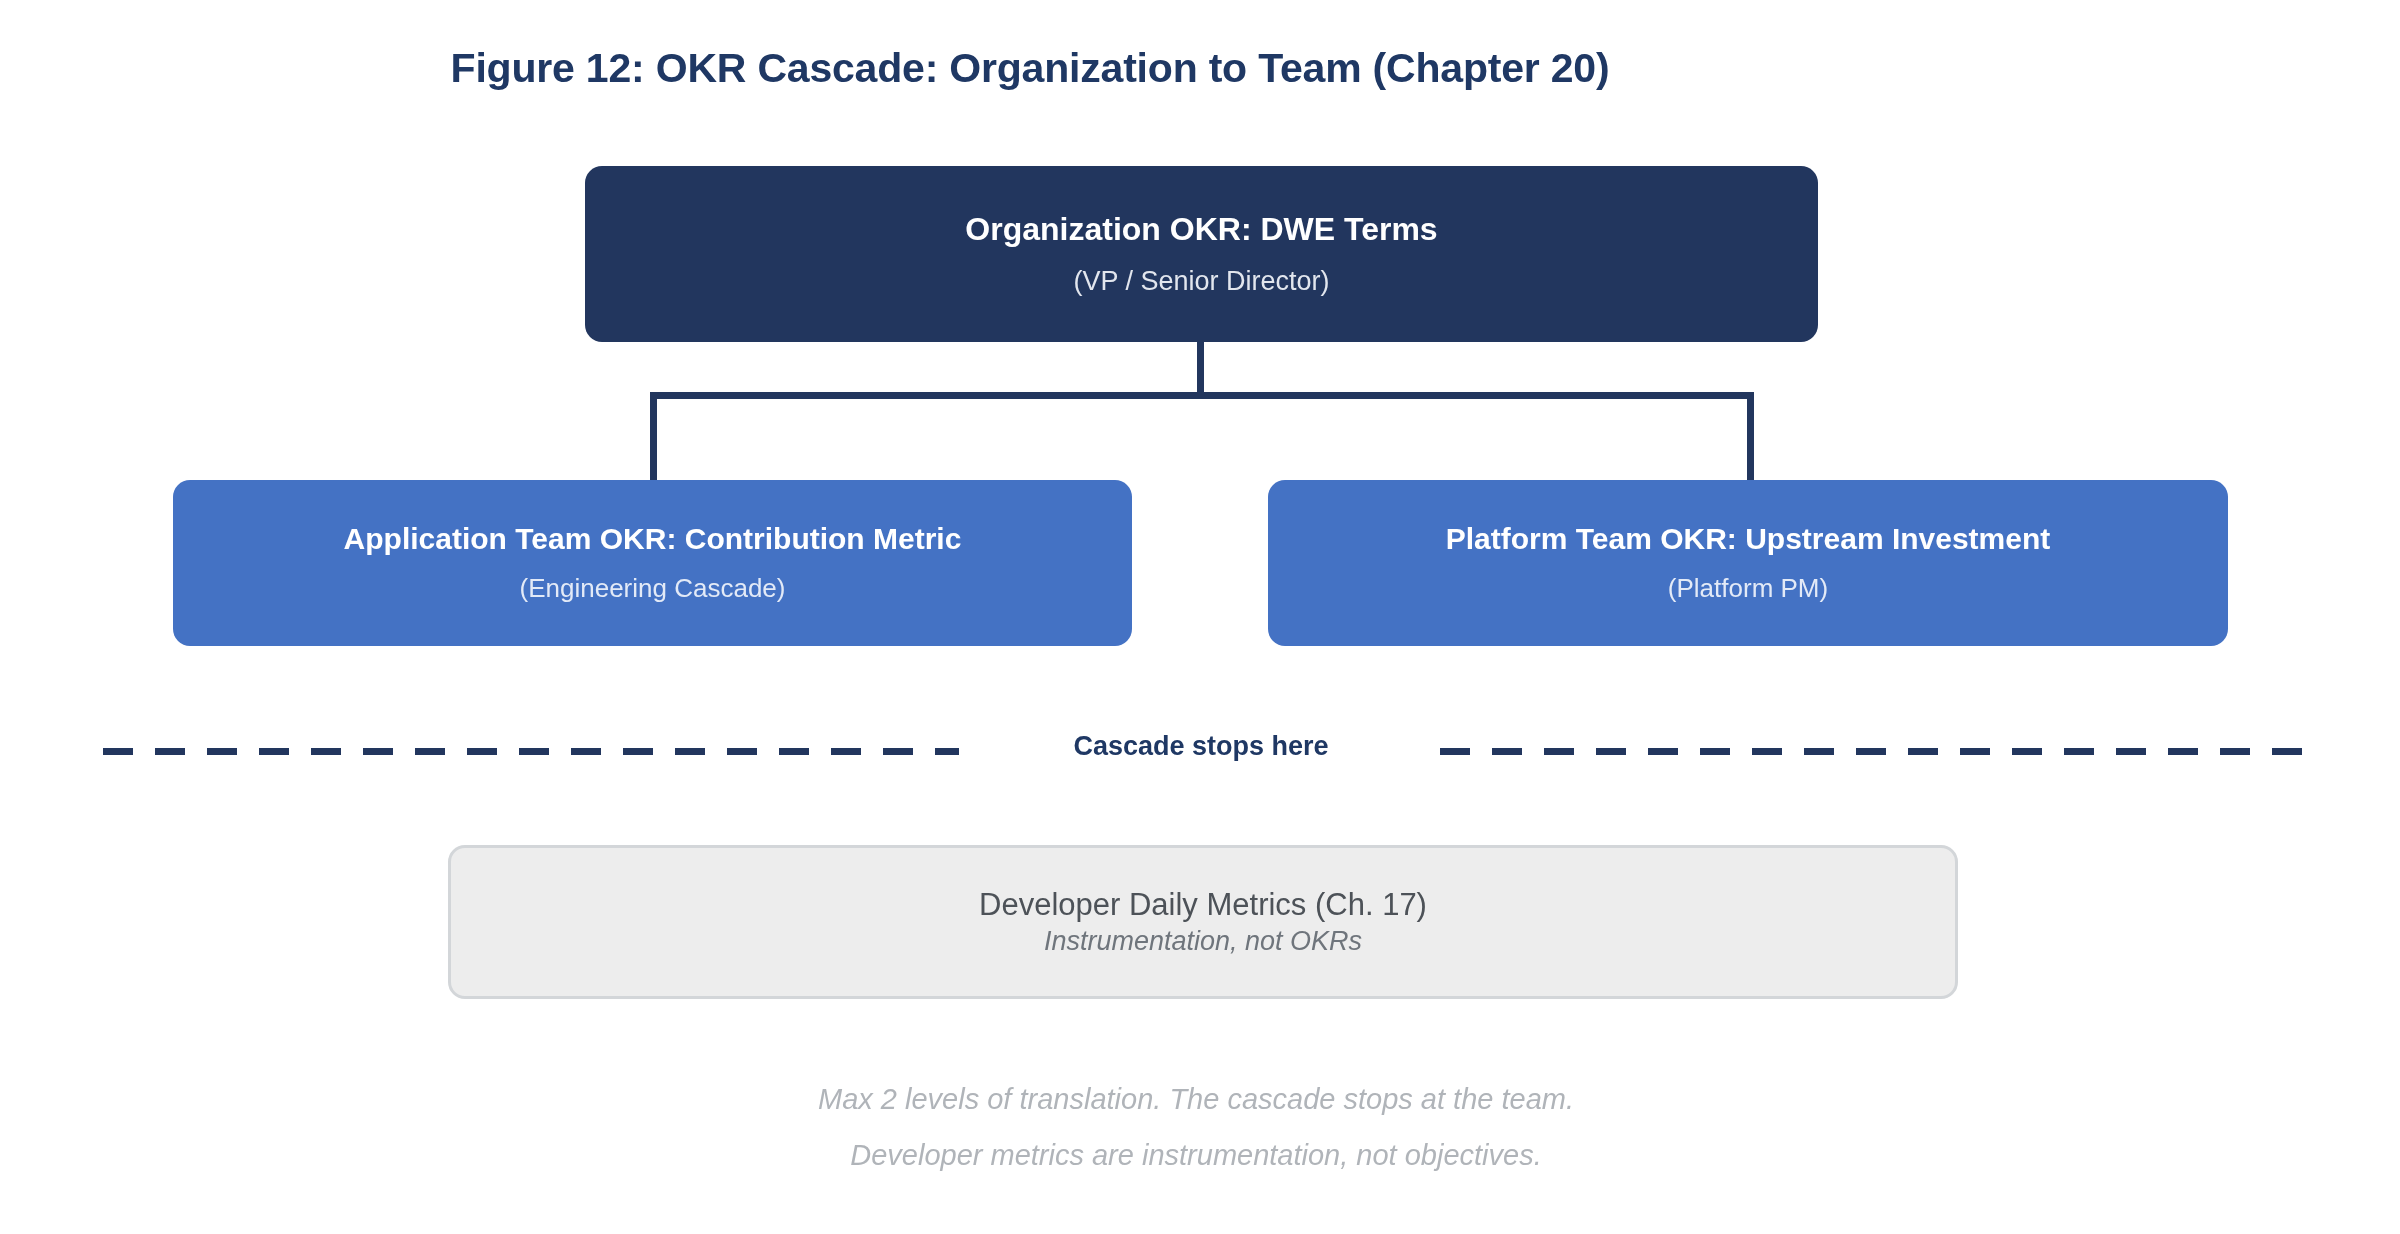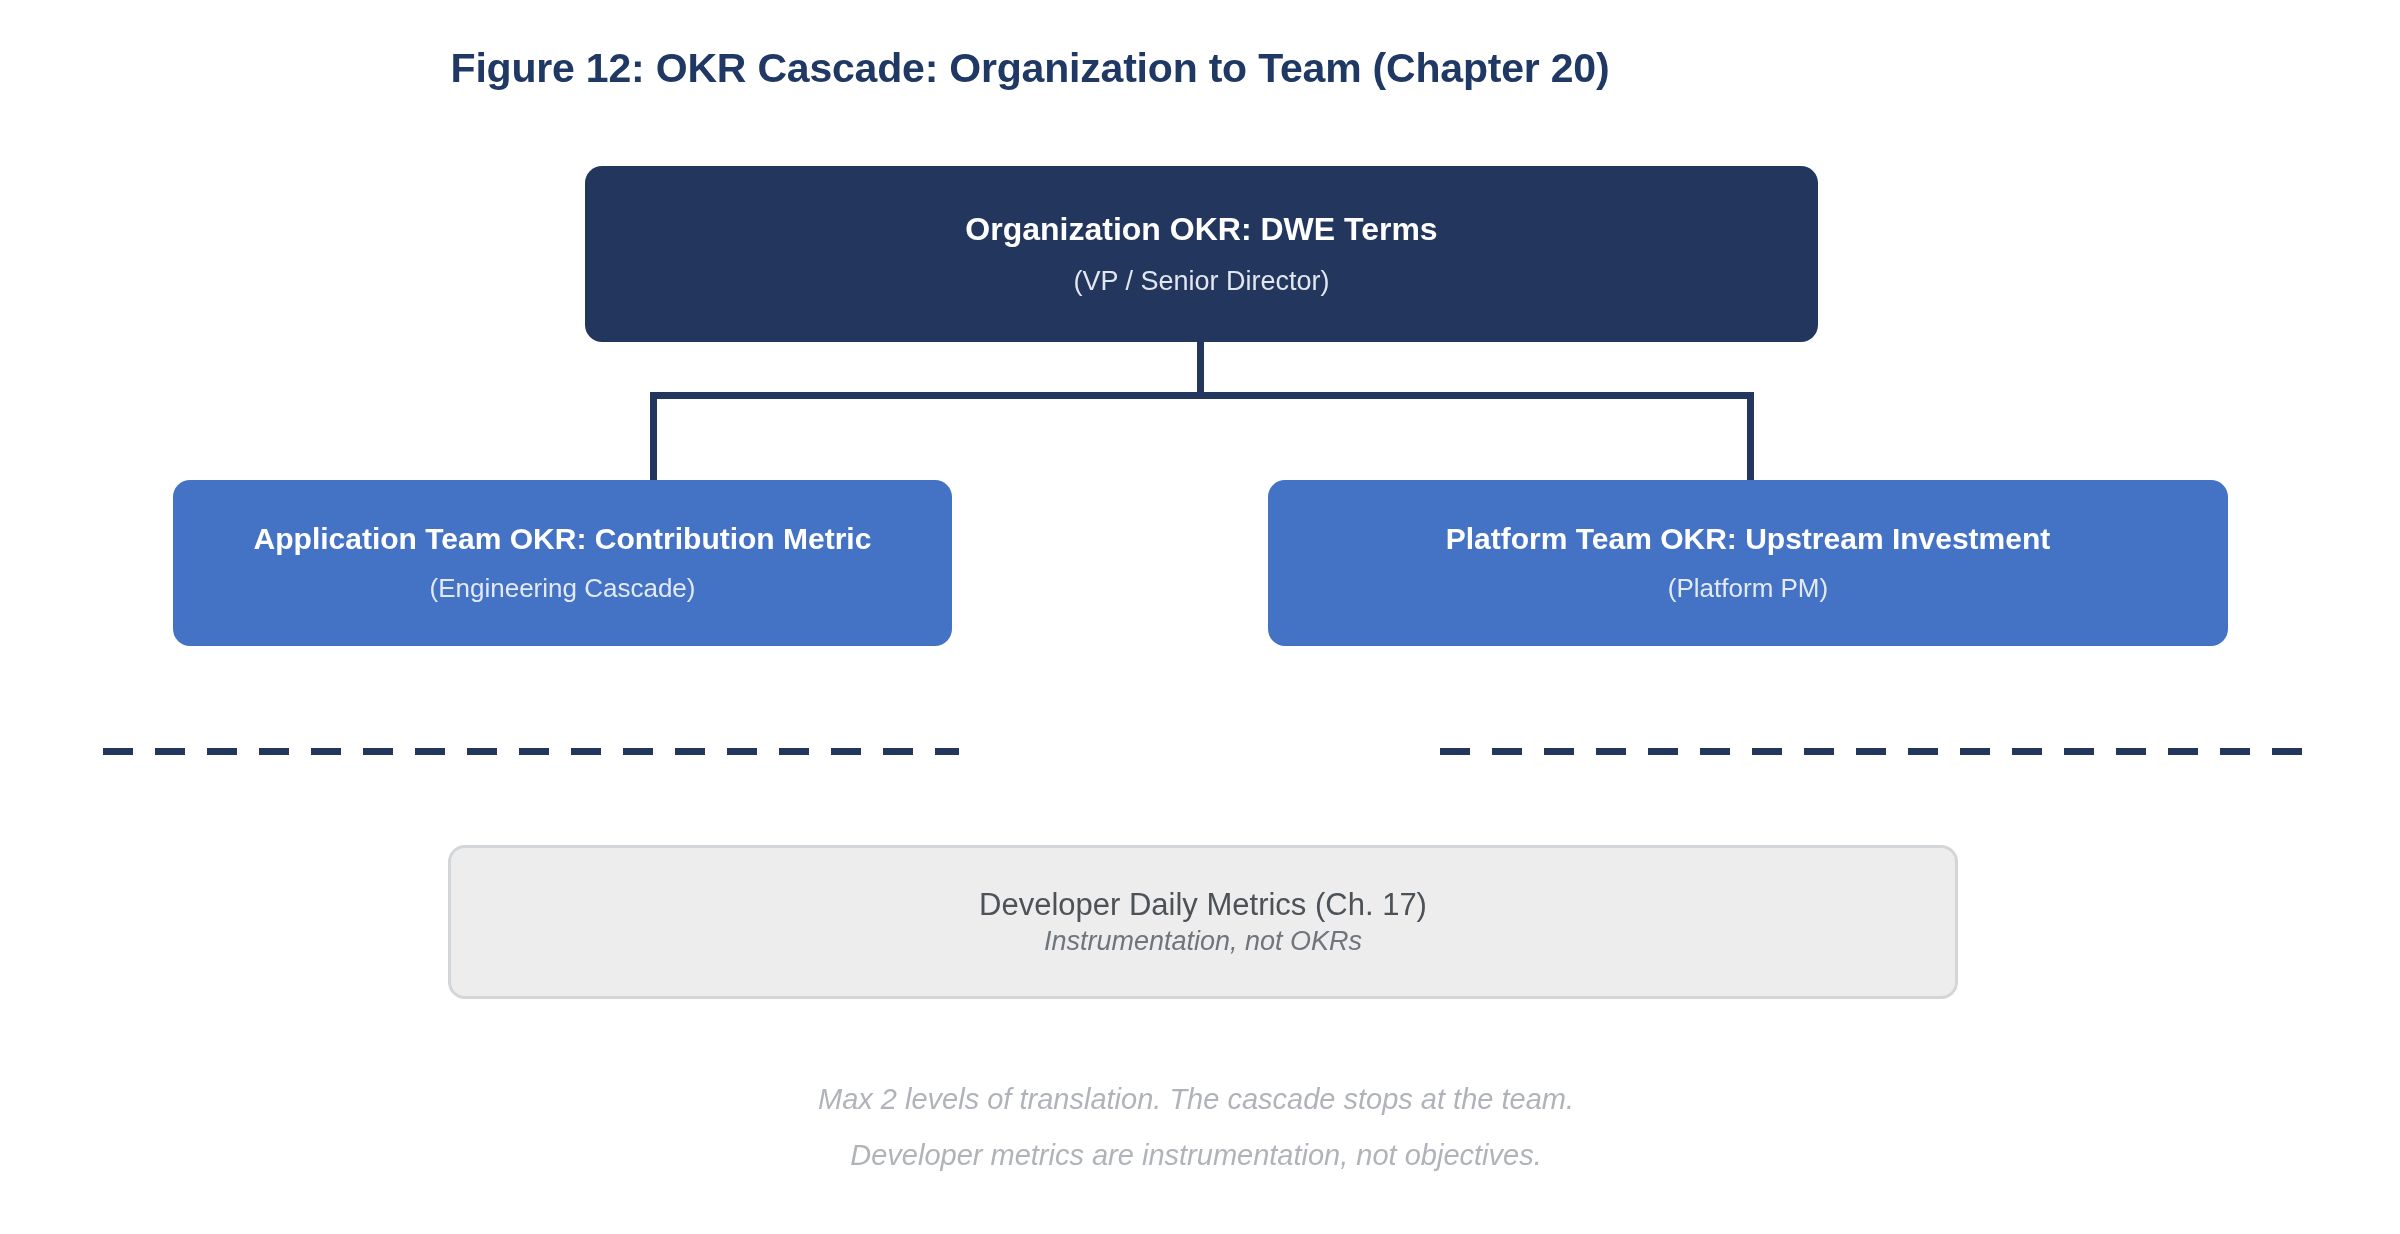--- a/index.html
+++ b/index.html
@@ -68,21 +68,21 @@
     font-size: 27px;
     color: #e2e6ee;
   }
 
   
   .node-team {
     top: 480px;
     height: 166px;
     background: #4472c4;
   }
-  .node-team.left  { left: 173px;  width: 779px; }
+  .node-team.left  { left: 173px;  width: 959px; }
   .node-team.right { left: 1268px; width: 960px; }
   .node-team .node-title {
     font-size: 30px;
     color: #ffffff;
     margin-bottom: 17px;
   }
   .node-team .node-sub {
     font-size: 26px;
     color: #e3eaf7;
   }
@@ -177,20 +177,21 @@
     <div class="node-sub">(Engineering Cascade)</div>
   </div>
 
   <div class="node node-team right">
     <div class="node-title">Platform Team OKR: Upstream Investment</div>
     <div class="node-sub">(Platform PM)</div>
   </div>
 
   <div class="dash-line dash-left"></div>
   <div class="dash-line dash-right"></div>
+  <div class="cascade-label">Cascade stops here</div>
 
   <div class="node node-excluded">
     <div class="node-title">Developer Daily Metrics (Ch. 17)</div>
     <div class="node-sub">Instrumentation, not OKRs</div>
   </div>
 
   <div class="footer footer-1">Max 2 levels of translation. The cascade stops at the team.</div>
   <div class="footer footer-2">Developer metrics are instrumentation, not objectives.</div>
 
 </div>

